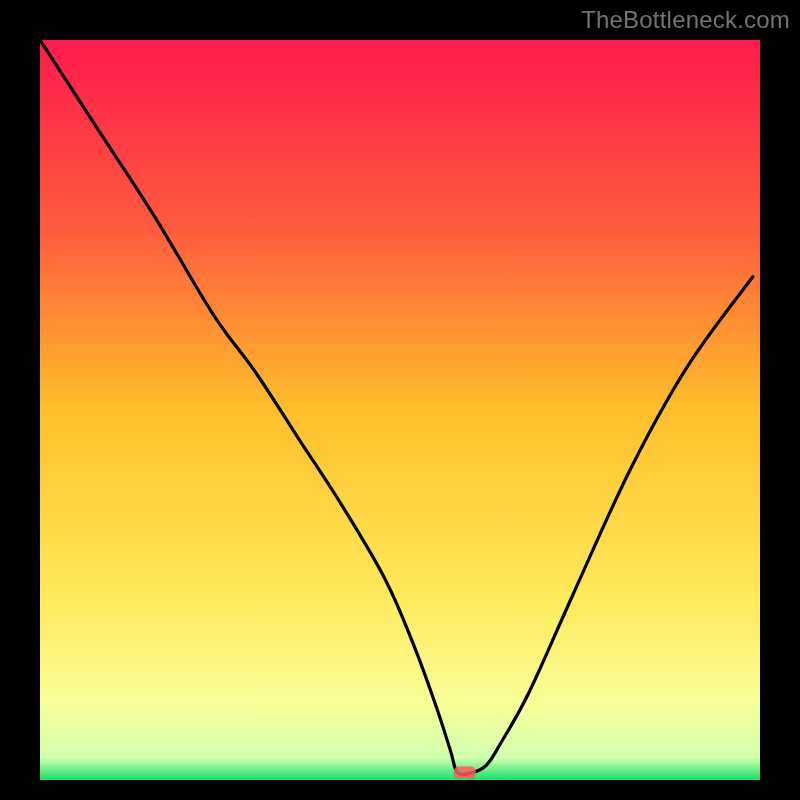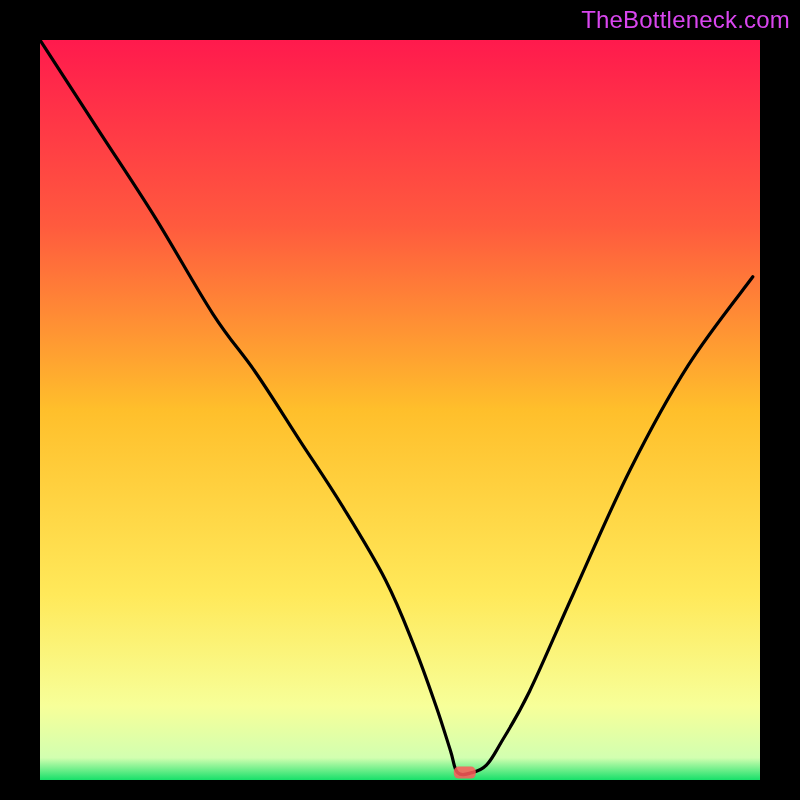--- a/index.html
+++ b/index.html
@@ -22,21 +22,21 @@
     left: 40px;
     top: 40px;
     width: 720px;
     height: 740px;
     
   }
   .watermark {
     position: absolute;
     top: 6px;
     right: 10px;
-    color: #d946ef;
+    color: #737373;
     font-size: 24px;
     font-weight: 500;
     letter-spacing: 0.2px;
     user-select: none;
   }
 </style>
 </head>
 <body>
 
 <div class="frame">

